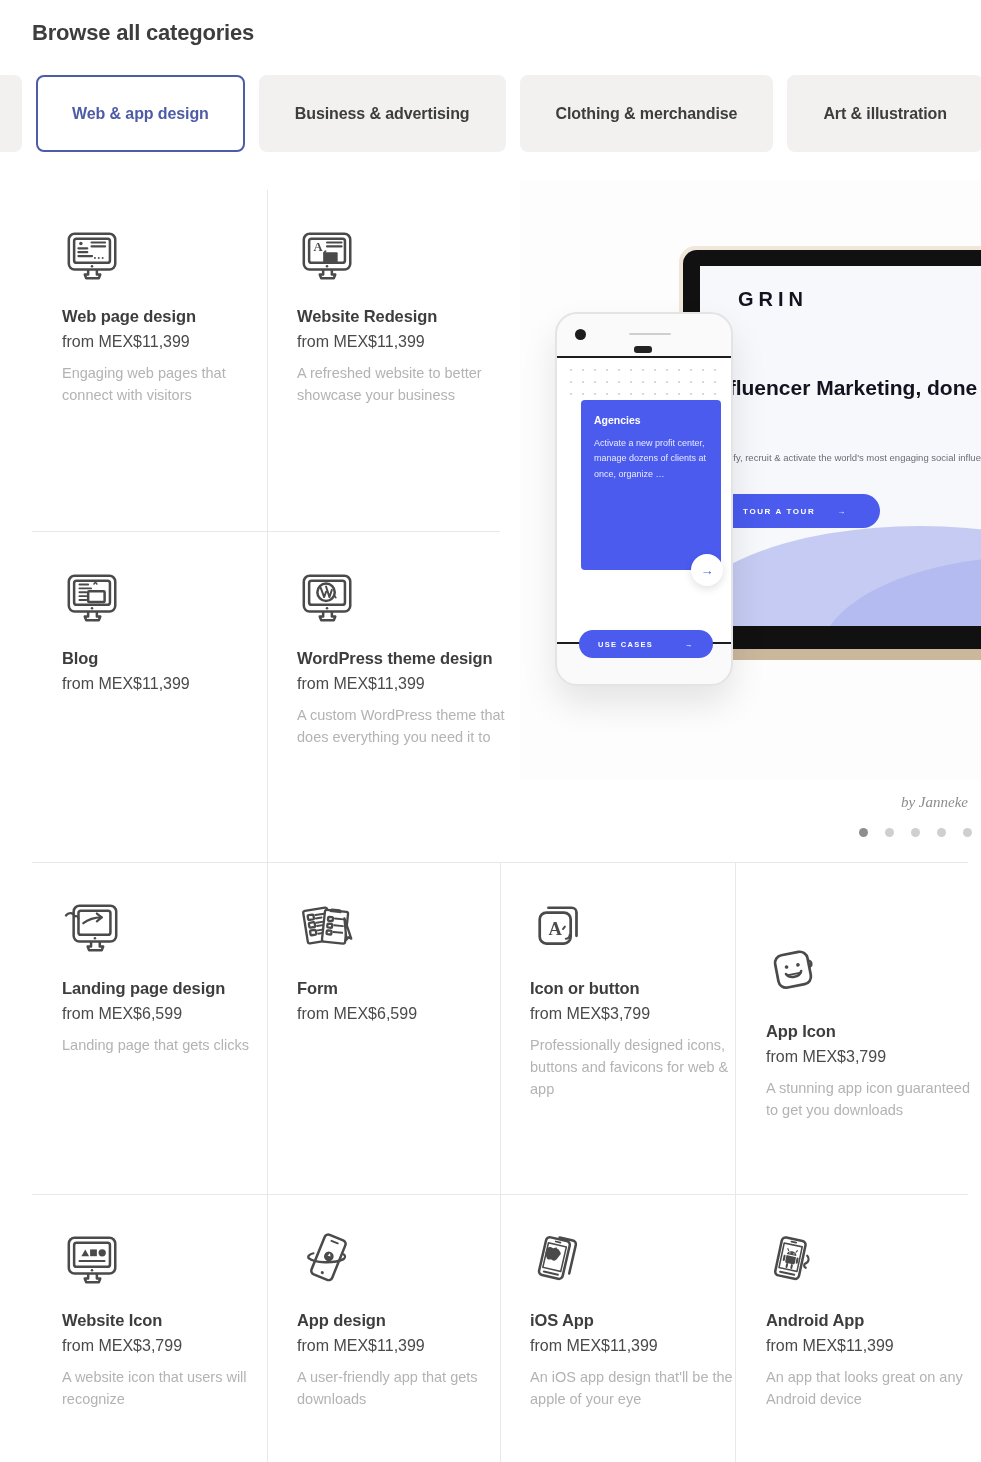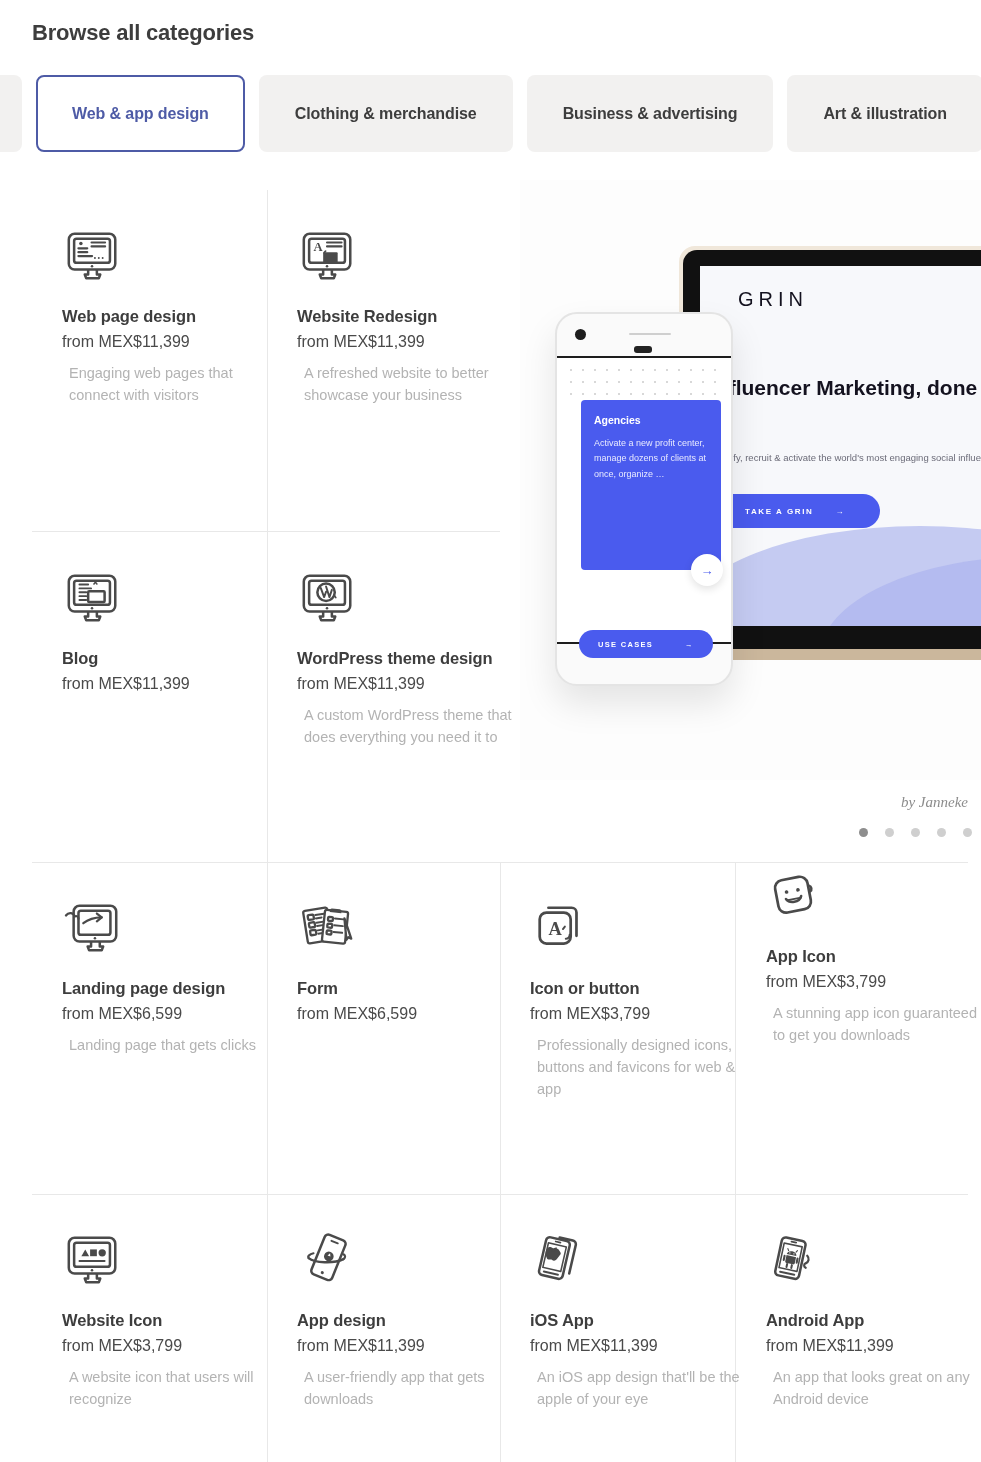--- a/index.html
+++ b/index.html
@@ -97,21 +97,20 @@
     font-size: 16px;
     color: #4a4a4a;
     line-height: 1.5;
     margin-bottom: 8px;
     font-weight: normal;
   }
   .card-desc {
     font-size: 14.5px;
     color: #b3b3b3;
     line-height: 1.52;
-    margin-left: 7px;
   }
 
   
   .promo {
     position: absolute;
     left: 520px; top: 0px;
     width: 461px;
     height: 680px;
     overflow: hidden;
   }
@@ -157,21 +156,21 @@
     border-radius: 0 0 9px 9px;
   }
   .site-nav {
     position: absolute;
     left: 38px; top: 22px;
     right: 12px;
     display: flex;
     align-items: center;
   }
   .site-logo {
-    font-size: 20px; font-weight: normal;
+    font-size: 20px; font-weight: bold;
     letter-spacing: 5px; color: #14121f;
   }
   .site-h1 {
     position: absolute;
     left: 10px; top: 108px;
     width: 420px;
     font-size: 21px; font-weight: bold;
     color: #14121f; line-height: 1.3;
   }
   .site-sub {
@@ -279,22 +278,22 @@
 </head>
 <body>
 
 <div class="page">
 
   <div class="page-title">Browse all categories</div>
 
   <div class="tabs">
     <div class="tab partial-left"></div>
     <div class="tab active">Web &amp; app design</div>
+    <div class="tab">Business &amp; advertising</div>
     <div class="tab">Clothing &amp; merchandise</div>
-    <div class="tab">Business &amp; advertising</div>
     <div class="tab">Art &amp; illustration</div>
   </div>
 
   <div class="grid-wrap">
 
     <div class="vline" style="left:267px; top:10px; height:672px;"></div>
     <div class="hline" style="left:32px; top:351px; width:468px;"></div>
     <div class="hline" style="left:32px; top:682px; width:936px;"></div>
     <div class="vline" style="left:267px; top:683px; height:331px;"></div>
     <div class="vline" style="left:500px; top:683px; height:331px;"></div>
@@ -429,21 +428,21 @@
           <text x="19" y="36" font-family="Liberation Serif, serif" font-size="19" font-weight="bold" fill="#4a4a4a" stroke="none">A</text>
           <path d="M34 30l2-2.5" stroke-width="2" stroke-linecap="round"></path>
           <path d="M37 40c2 0 4-1.5 4-4" stroke-width="2.2" stroke-linecap="round"></path>
         </svg>
       </span>
       <div class="card-title">Icon or button</div>
       <div class="card-price">from MEX$3,799</div>
       <div class="card-desc">Professionally designed icons, buttons and favicons for web &amp; app</div>
     </div>
 
-    <div class="card" style="left:766px; top:688px;">
+    <div class="card" style="left:766px; top:763px;">
       <span class="card-icon">
         <svg viewBox="0 0 64 62" width="62" height="60" fill="none" stroke="#4a4a4a" stroke-width="2.8" stroke-linejoin="round">
           <g transform="rotate(-11 31 28)">
             <rect x="11" y="10" width="34" height="34" rx="8"></rect>
             <circle cx="22" cy="23" r="1.9" fill="#4a4a4a" stroke="none"></circle>
             <circle cx="34" cy="23" r="1.9" fill="#4a4a4a" stroke="none"></circle>
             <path d="M20 30c3 6 13 6 16 0" stroke-width="2.6" stroke-linecap="round"></path>
             <path d="M20.5 31.5h15" stroke-width="2" stroke-linecap="round"></path>
             <path d="M46 21c2.5 1 2.5 5 0 6" stroke-width="2.6" stroke-linecap="round"></path>
           </g>
@@ -544,21 +543,21 @@
         <div class="laptop">
           <div class="laptop-body">
             <div class="laptop-screen">
               <div class="site-nav">
                 <div class="site-logo">GRIN</div>
 
               </div>
               <div class="site-h1">Influencer Marketing, done right</div>
               <div class="site-sub">Identify, recruit &amp; activate the world's most engaging social influencers.</div>
               <div class="site-cta">
-                <span>TAKE A GRIN</span>
+                <span>TOUR A TOUR</span>
                 <span>→</span>
               </div>
               <div class="site-wave"></div>
               <div class="site-wave2"></div>
             </div>
           </div>
           <div class="laptop-base"></div>
           <div class="laptop-base2"></div>
 
         </div>

